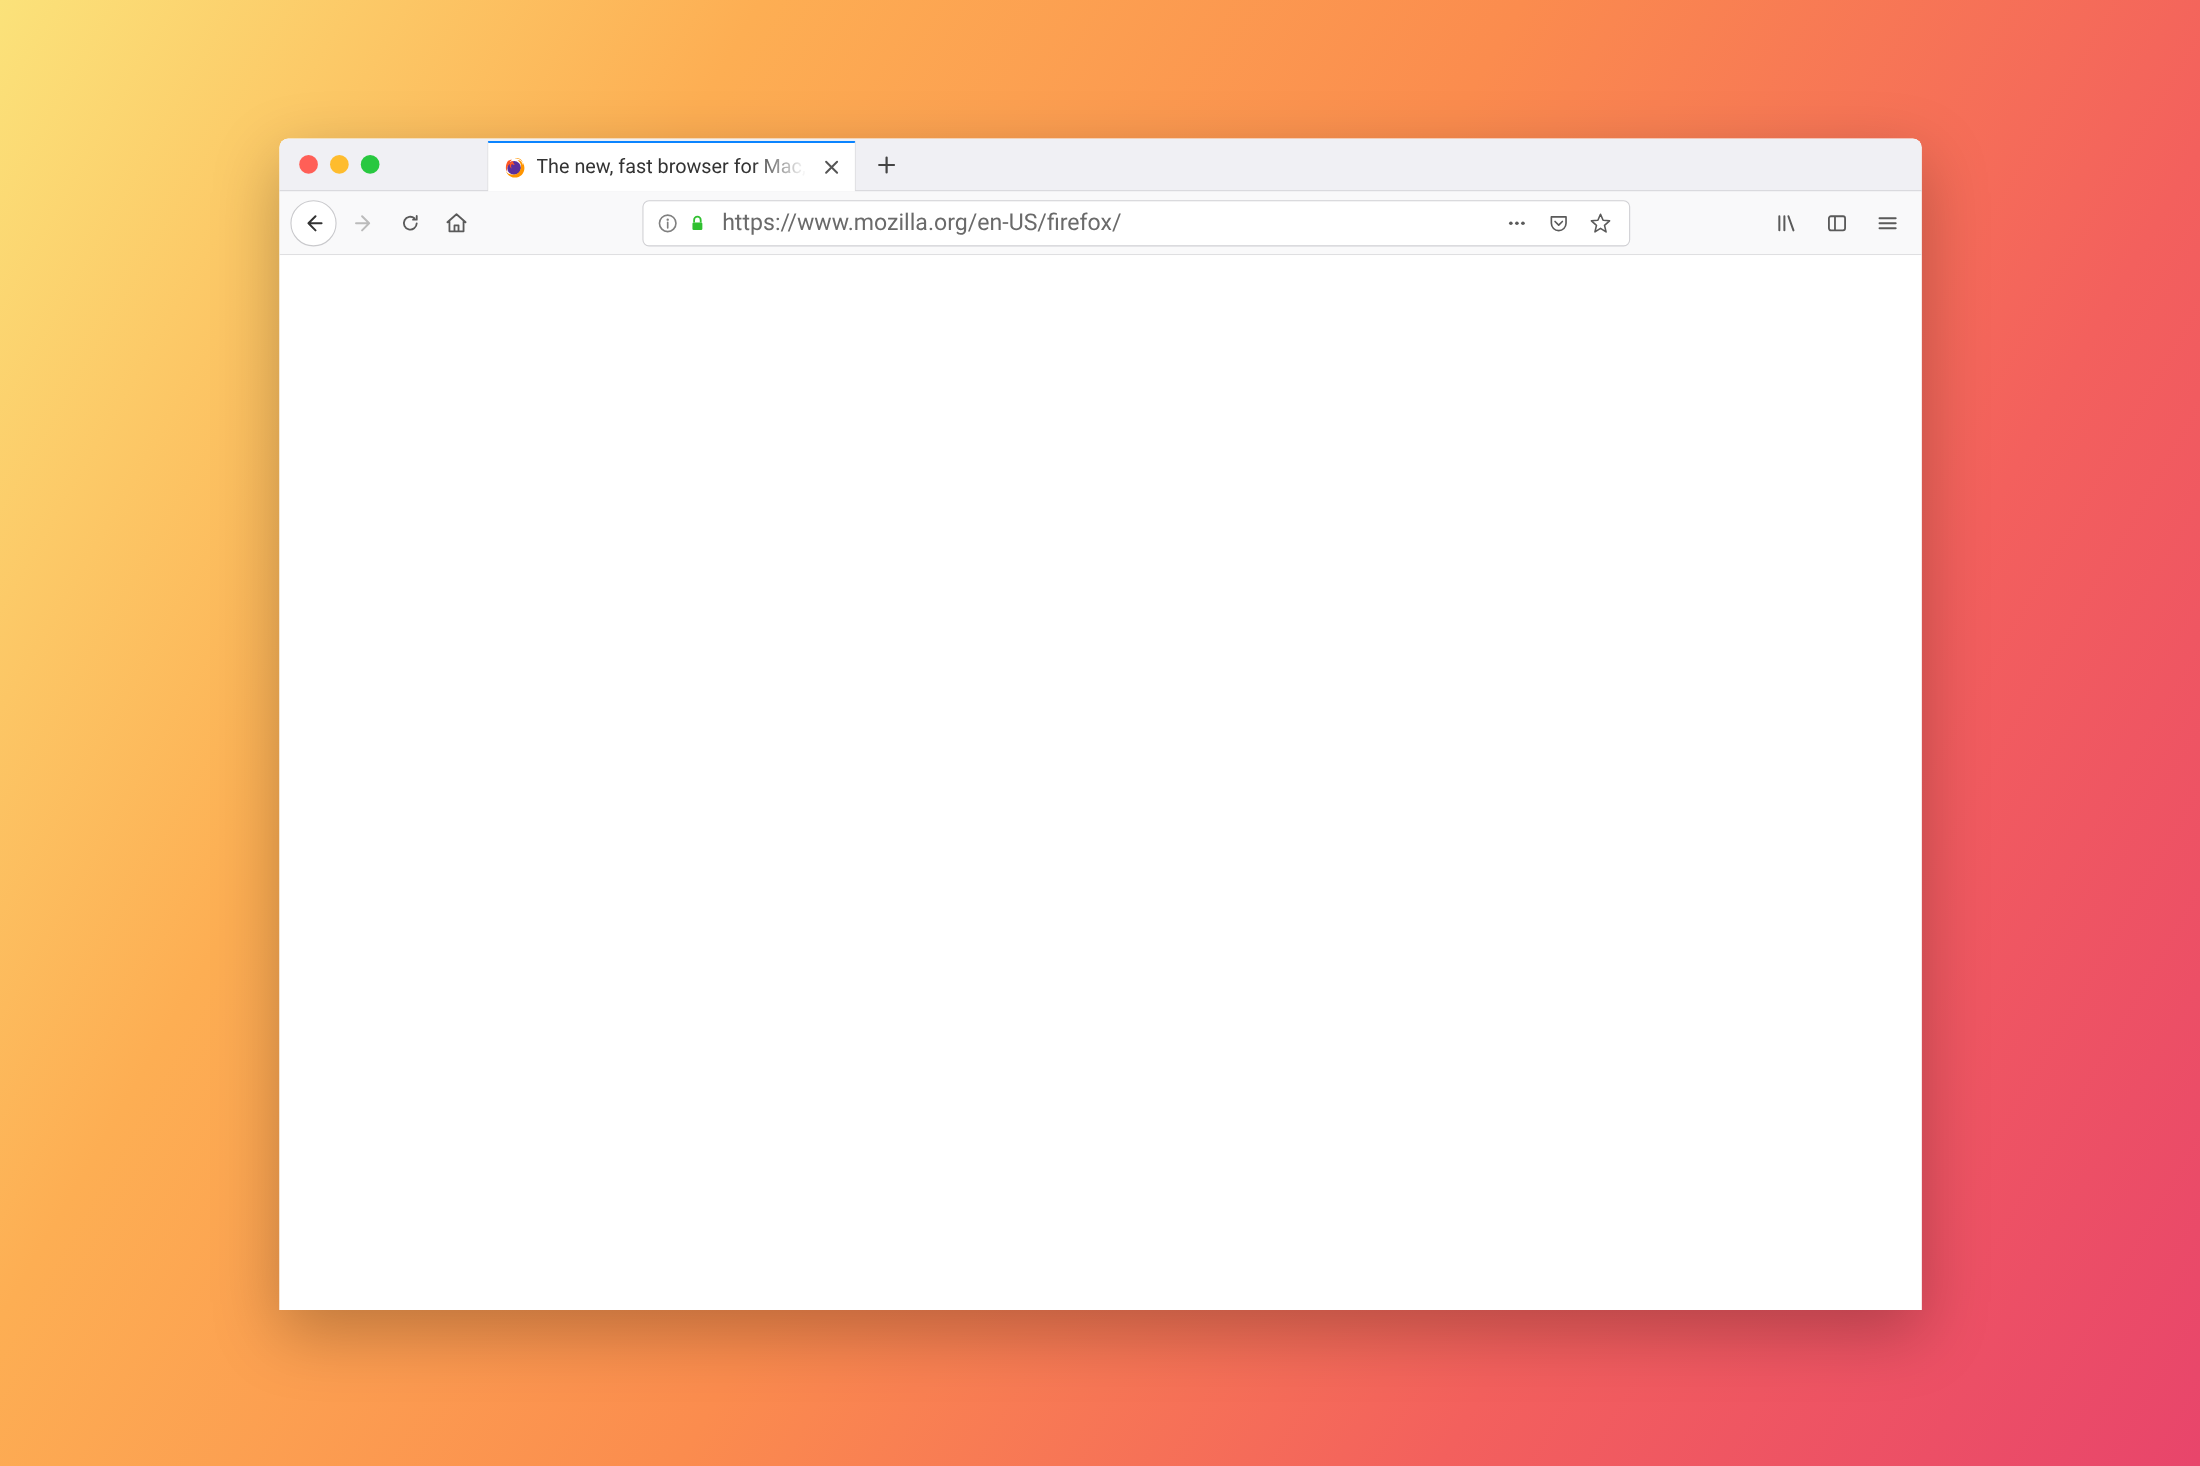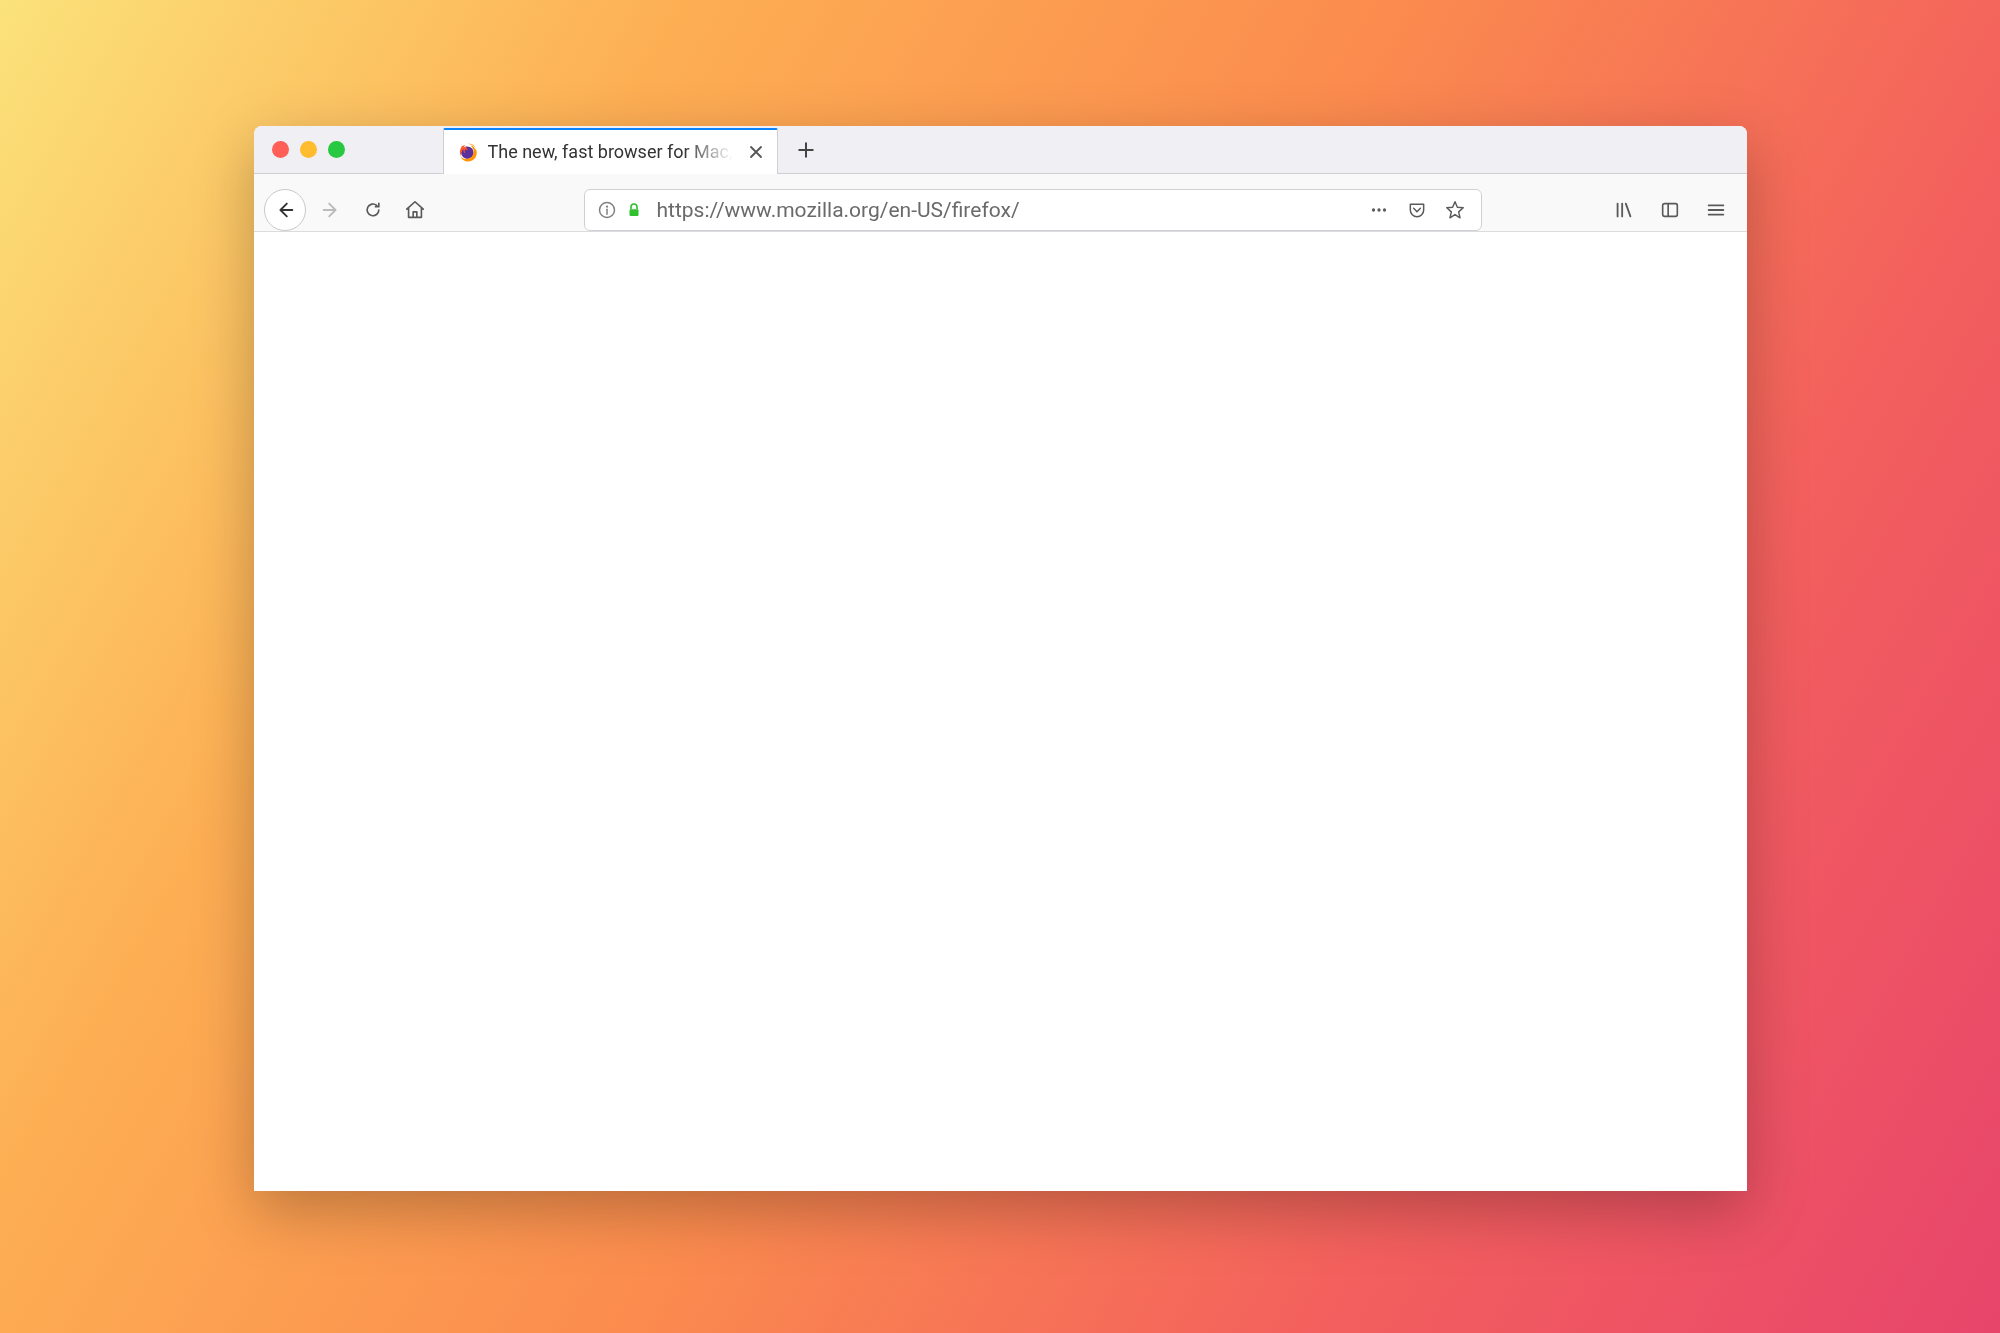--- a/index.html
+++ b/index.html
@@ -97,21 +97,21 @@
       color: #444;
       cursor: pointer;
     }
 
     
     .toolbar {
       height: 58px;
       background: #f9f9fa;
       border-bottom: 1px solid #dcdcde;
       display: flex;
-      align-items: flex-end;
+      align-items: center;
       padding: 0 10px;
       gap: 4px;
     }
     .nav-group {
       display: flex;
       align-items: center;
       gap: 0;
     }
     .icon-btn {
       width: 42px;

